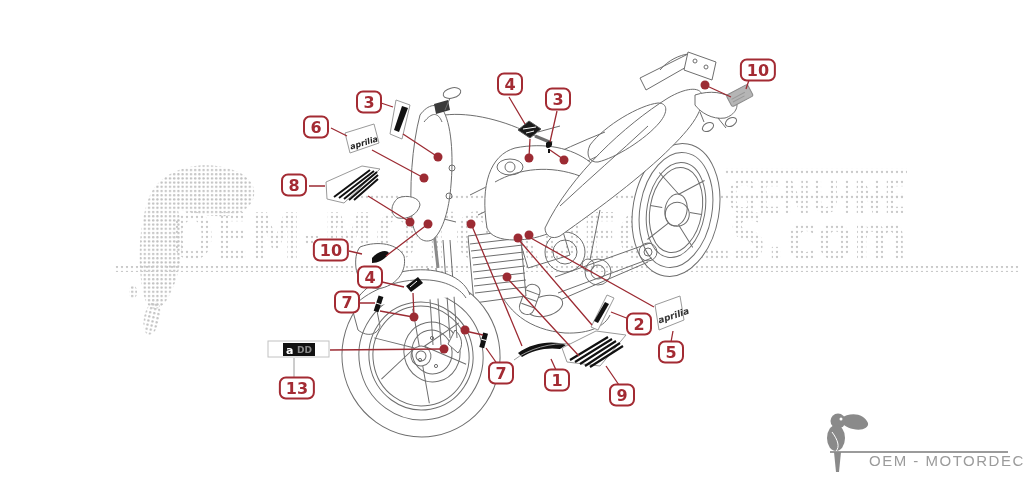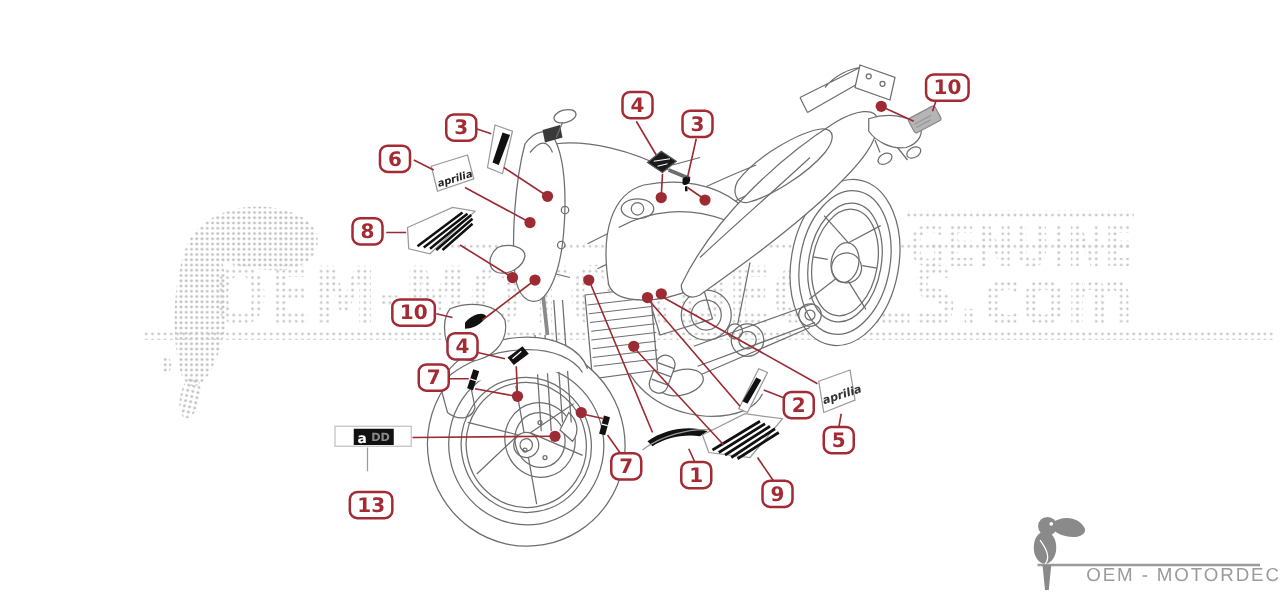--- a/index.html
+++ b/index.html
@@ -296,20 +296,20 @@
   <div class="callout" style="left:370px;top:277px">4</div>
   <div class="callout" style="left:671px;top:352px">5</div>
   <div class="callout" style="left:316px;top:127px">6</div>
   <div class="callout" style="left:347px;top:302px">7</div>
   <div class="callout" style="left:501px;top:373px">7</div>
   <div class="callout" style="left:294px;top:185px">8</div>
   <div class="callout" style="left:622px;top:395px">9</div>
   <div class="callout" style="left:331px;top:250px">10</div>
   <div class="callout" style="left:558px;top:99px">3</div>
   <div class="callout" style="left:510px;top:84px">4</div>
-  <div class="callout" style="left:297px;top:404px">13</div>
+  <div class="callout" style="left:297px;top:388px">13</div>
   <div class="callout" style="left:758px;top:70px">10</div>
 
   <div class="footer-text">
     <span>OEM - MOTORDECALS</span>
   </div>
 
 </div>
 
 </body></html>

